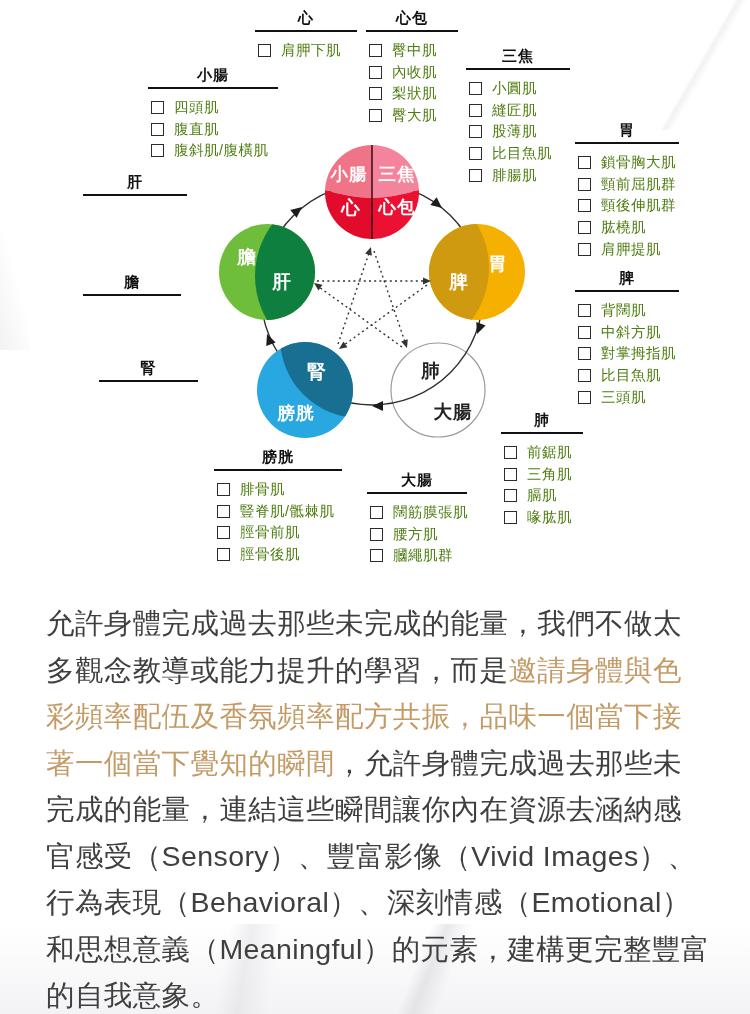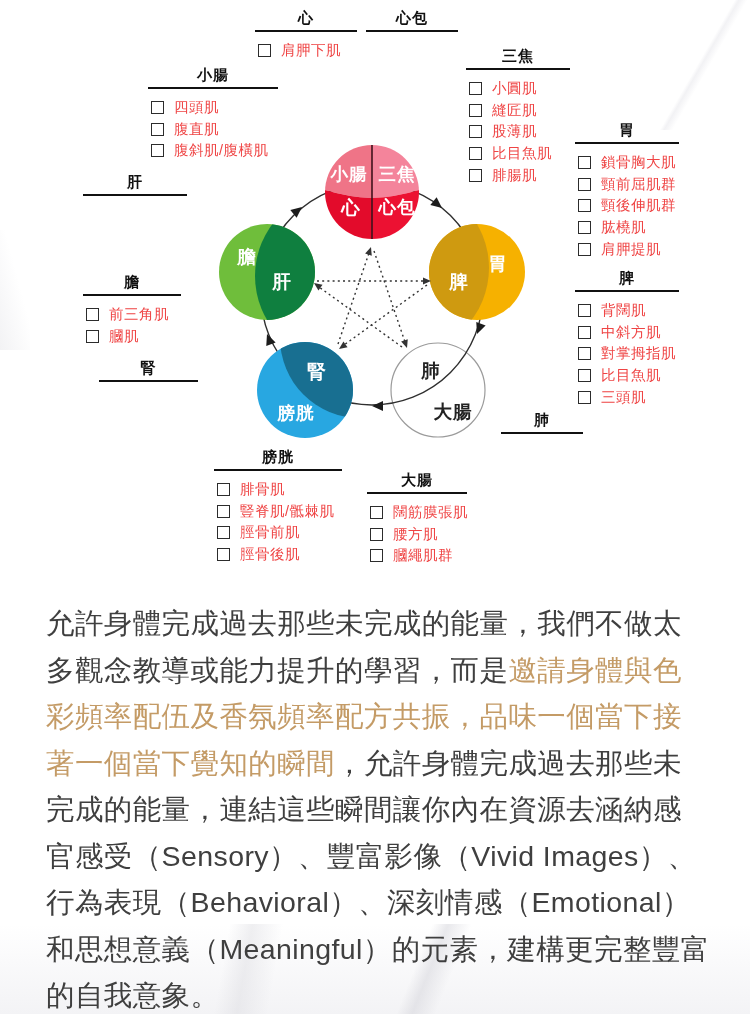--- a/index.html
+++ b/index.html
@@ -15,21 +15,21 @@
   .texture-topright{position:absolute;right:0;top:0;width:140px;height:130px;
     background:linear-gradient(120deg, rgba(235,235,239,0) 58%, rgba(229,229,234,.5) 60%, rgba(235,235,239,0) 64%);}
   .texture-left{position:absolute;left:0;top:230px;width:30px;height:120px;
     background:linear-gradient(75deg, rgba(230,230,234,.5) 0%, rgba(230,230,234,0) 60%);}
 
   
   .muscle-group{position:absolute;color:#1a1a1a;}
   .group-title{font-size:15px;font-weight:600;text-align:center;height:20px;line-height:20px;letter-spacing:1px;color:#111;}
   .group-line{height:2px;background:#111;margin-top:2px;}
   .muscle-group ul{list-style:none;margin:8px 0 0;padding:0;}
-  .muscle-group li{display:flex;align-items:center;height:21.6px;font-size:14.5px;white-space:nowrap;color:#ef4444;letter-spacing:0.5px;}
+  .muscle-group li{display:flex;align-items:center;height:21.6px;font-size:14.5px;white-space:nowrap;color:#4d7c0f;letter-spacing:0.5px;}
   .cb{width:11px;height:11px;border:1.6px solid #2c2c2c;background:#fff;flex:none;margin:0 10px 0 3px;}
 
   
   .wheel-svg{position:absolute;left:0;top:0;pointer-events:none;}
   .circle-label{position:absolute;transform:translate(-50%,-50%);color:#fff;font-weight:700;font-size:18.5px;letter-spacing:1px;white-space:nowrap;}
   .circle-label.dark{color:#222;font-weight:600;}
 
   
   .body-paragraph{position:absolute;left:46px;top:600px;width:664px;font-size:28.5px;line-height:46.5px;color:#3f3f3f;letter-spacing:0.4px;text-align:left;}
   .body-paragraph .hl{color:#c49b66;}
@@ -129,20 +129,39 @@
     <li>
           <span class="cb"></span>
           <span>肩胛下肌</span>
         </li>
       </ul>
   </div>
 
   <div class="muscle-group" style="left:366px;top:8px;width:92px;">
     <div class="group-title">心包</div>
     <div class="group-line"></div>
+    <ul>
+
+    <li>
+          <span class="cb"></span>
+          <span>臀中肌</span>
+        </li>
+        <li>
+          <span class="cb"></span>
+          <span>內收肌</span>
+        </li>
+        <li>
+          <span class="cb"></span>
+          <span>梨狀肌</span>
+        </li>
+        <li>
+          <span class="cb"></span>
+          <span>臀大肌</span>
+        </li>
+      </ul>
   </div>
 
   <div class="muscle-group" style="left:466px;top:46px;width:104px;">
     <div class="group-title">三焦</div>
     <div class="group-line"></div>
     <ul>
 
     <li>
           <span class="cb"></span>
           <span>小圓肌</span>
@@ -215,31 +234,20 @@
   </div>
 
   <div class="muscle-group" style="left:83px;top:172px;width:104px;">
     <div class="group-title">肝</div>
     <div class="group-line"></div>
   </div>
 
   <div class="muscle-group" style="left:83px;top:272px;width:98px;">
     <div class="group-title">膽</div>
     <div class="group-line"></div>
-    <ul>
-
-    <li>
-          <span class="cb"></span>
-          <span>前三角肌</span>
-        </li>
-        <li>
-          <span class="cb"></span>
-          <span>膕肌</span>
-        </li>
-      </ul>
   </div>
 
   <div class="muscle-group" style="left:575px;top:268px;width:104px;">
     <div class="group-title">脾</div>
     <div class="group-line"></div>
     <ul>
 
     <li>
           <span class="cb"></span>
           <span>背闊肌</span>
@@ -264,20 +272,39 @@
   </div>
 
   <div class="muscle-group" style="left:99px;top:358px;width:99px;">
     <div class="group-title">腎</div>
     <div class="group-line"></div>
   </div>
 
   <div class="muscle-group" style="left:501px;top:410px;width:82px;">
     <div class="group-title">肺</div>
     <div class="group-line"></div>
+    <ul>
+
+    <li>
+          <span class="cb"></span>
+          <span>前鋸肌</span>
+        </li>
+        <li>
+          <span class="cb"></span>
+          <span>三角肌</span>
+        </li>
+        <li>
+          <span class="cb"></span>
+          <span>膈肌</span>
+        </li>
+        <li>
+          <span class="cb"></span>
+          <span>喙肱肌</span>
+        </li>
+      </ul>
   </div>
 
   <div class="muscle-group" style="left:214px;top:447px;width:128px;">
     <div class="group-title">膀胱</div>
     <div class="group-line"></div>
     <ul>
 
     <li>
           <span class="cb"></span>
           <span>腓骨肌</span>

